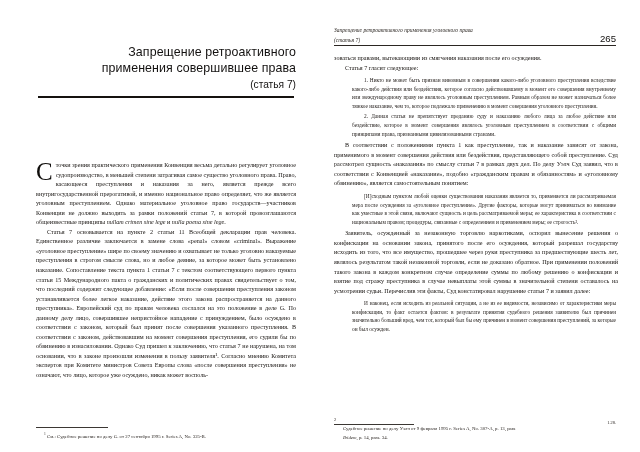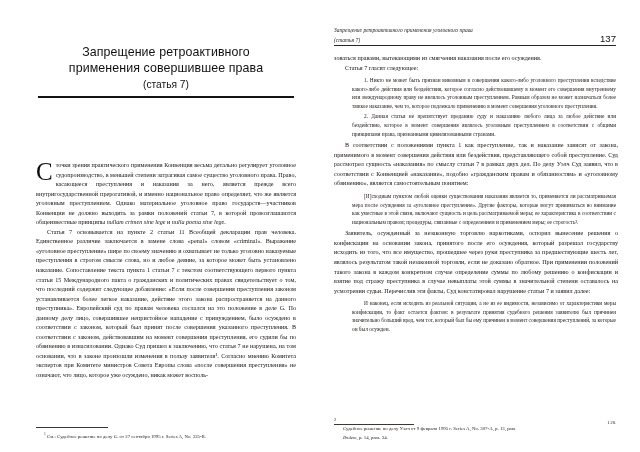--- a/index.html
+++ b/index.html
@@ -29,21 +29,21 @@
   .page-left {
     padding: 0 24px 0 36px;
   }
   .page-right {
     padding: 0 22px 0 14px;
   }
 
   
   .chapter-head {
     margin-top: 44px;
-    text-align: center;
+    text-align: right;
   }
   .chapter-title {
     font-family: "Liberation Sans", "DejaVu Sans", sans-serif;
     font-size: 12.4px;
     line-height: 16px;
     font-weight: 400;
     letter-spacing: .1px;
     color: #131110;
   }
   .chapter-sub {
@@ -221,21 +221,21 @@
       <div class="footnote"><span class="fn-mark">1</span>&nbsp;<span>См.: Судебное решение по делу G. от 27 сентября 1995 г. Series A, No. 325-B.</span></div>
     </div>
   </div>
 
   <div class="page page-right">
 
     <div class="runhead">
       <div class="runhead-text">Запрещение ретроактивного применения уголовного права</div>
       <div class="runhead-row">
         <div class="runhead-text">(статья 7)</div>
-        <div class="page-number">137</div>
+        <div class="page-number">265</div>
       </div>
       <div class="runhead-rule"></div>
     </div>
 
     <div class="right-body">
 
       <div class="body-text">зоваться правами, вытекающими из смягчения наказания после его осуждения.</div>
 
       <div class="body-text indent">Статья 7 гласит следующее:</div>
 

